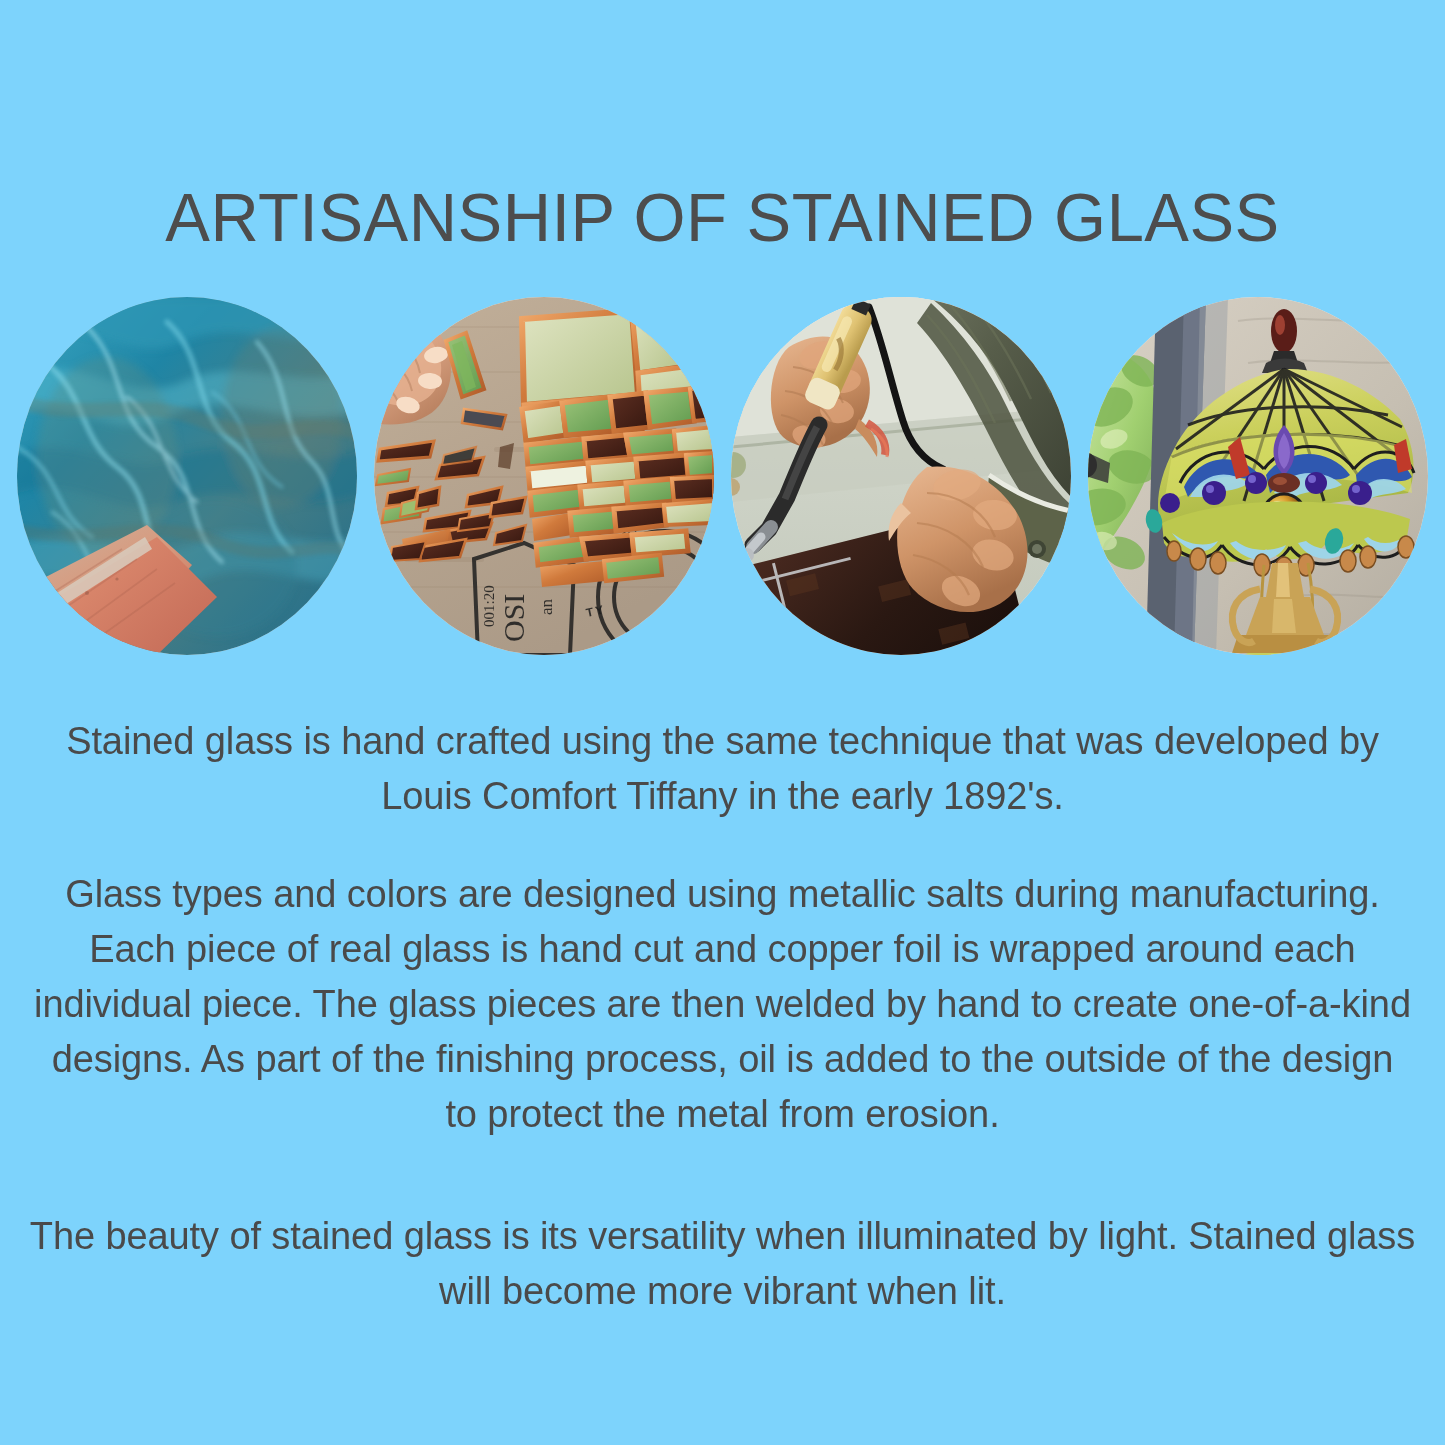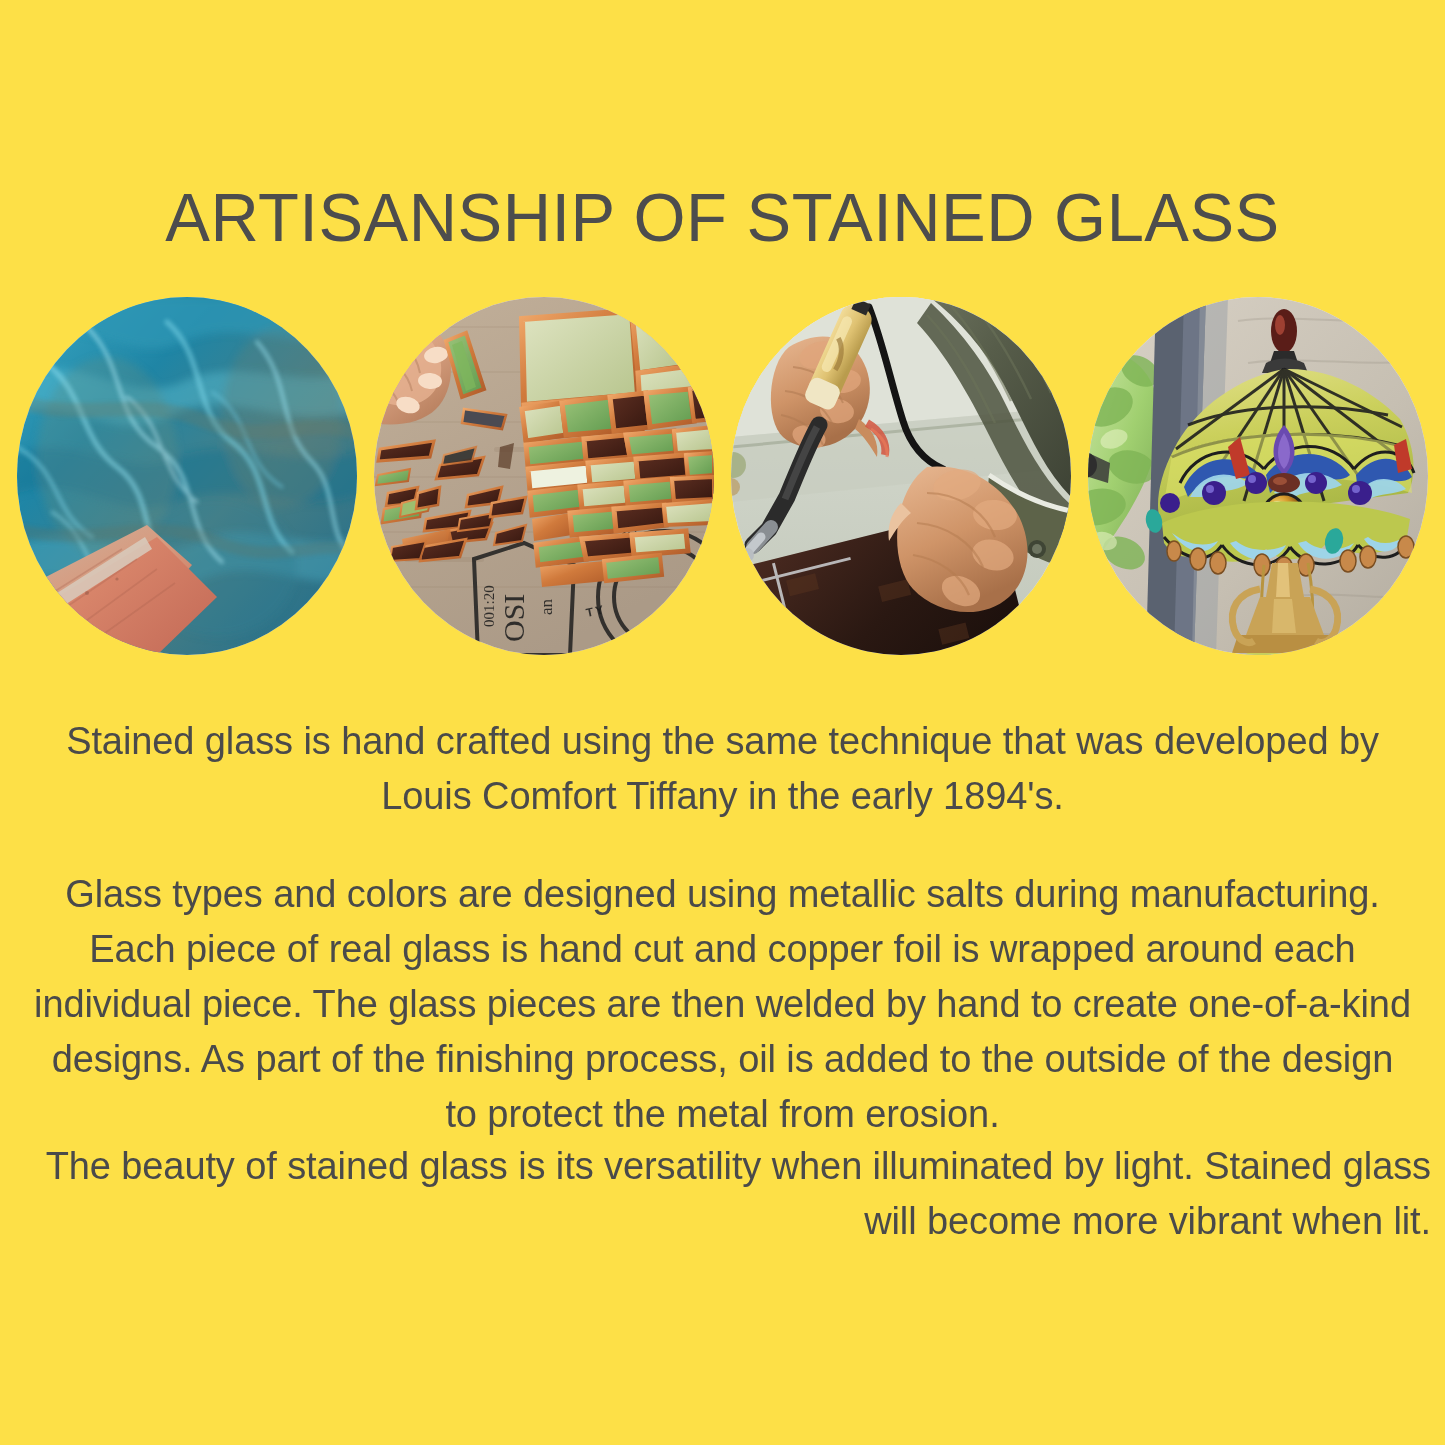--- a/index.html
+++ b/index.html
@@ -12,21 +12,21 @@
     height: 1445px;
     font-family: "Liberation Sans", sans-serif;
     color: #4a4a4a;
     overflow: hidden;
     position: relative;
   }
 
   .page {
     position: absolute;
     inset: 0;
-    background: #fde047;
+    background: #7dd3fc;
   }
 
   
   .title {
     position: absolute;
     top: 178px;
     left: 0;
     width: 1445px;
     text-align: center;
     font-size: 69px;
@@ -69,21 +69,21 @@
     width: 1445px;
     text-align: center;
     font-weight: 300;
     color: #4a4a4a;
     font-size: 38px;
     line-height: 55px;
     letter-spacing: -0.1px;
   }
   .p1 { top: 714px; padding: 0 36px; box-sizing: border-box; }
   .p2 { top: 867px; padding: 0 34px; box-sizing: border-box; }
-  .p3 { top: 1139px; padding: 0 14px; box-sizing: border-box; text-align: right; }
+  .p3 { top: 1209px; padding: 0 14px; box-sizing: border-box; }
 </style>
 </head>
 <body>
 
 <div class="page">
 
   <div class="title">ARTISANSHIP OF STAINED GLASS</div>
 
   <div class="circles">
 
@@ -603,19 +603,19 @@
 
         <path d="M172 292 C150 296 140 312 146 332 C150 344 160 348 166 344" stroke="#c9a356" stroke-width="7" fill="none"></path>
         <path d="M222 292 C244 296 254 312 248 332 C244 344 234 348 228 344" stroke="#c9a356" stroke-width="7" fill="none"></path>
 
         <path d="M160 356 L236 356 L240 358 L156 358 Z" fill="#c6cf5e"></path>
       </svg>
     </div>
 
   </div>
 
-  <div class="body-text p1">Stained glass is hand crafted using the same technique that was developed by Louis Comfort Tiffany in the early 1894's.</div>
+  <div class="body-text p1">Stained glass is hand crafted using the same technique that was developed by Louis Comfort Tiffany in the early 1892's.</div>
 
   <div class="body-text p2">Glass types and colors are designed using metallic salts during manufacturing. Each piece of real glass is hand cut and copper foil is wrapped around each individual piece. The glass pieces are then welded by hand to create one-of-a-kind designs. As part of the finishing process, oil is added to the outside of the design to protect the metal from erosion.</div>
 
   <div class="body-text p3">The beauty of stained glass is its versatility when illuminated by light. Stained glass will become more vibrant when lit.</div>
 
 </div>
 
 </body></html>

